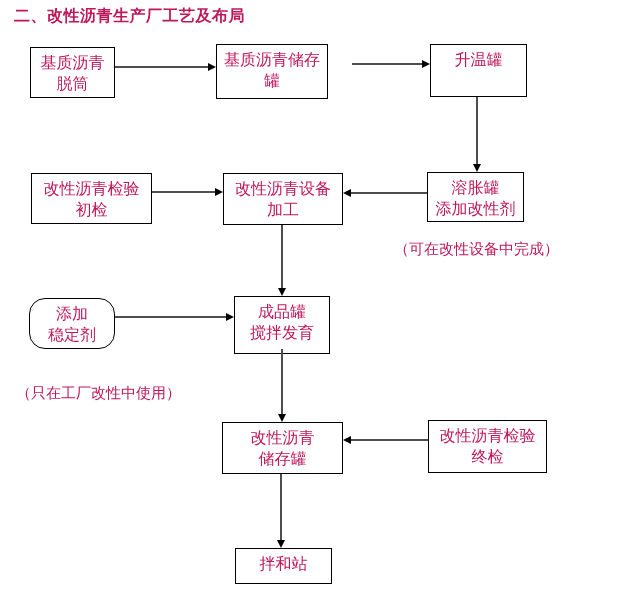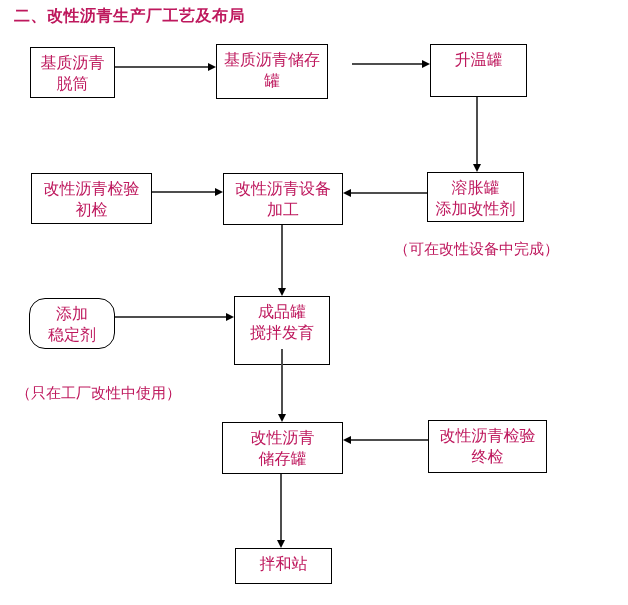--- a/index.html
+++ b/index.html
@@ -38,21 +38,21 @@
     white-space: nowrap;
   }
   
   .n-drum      { left: 30px;  top: 47px;  width: 85px;  height: 51px; }
   .n-basetank  { left: 216px; top: 44px;  width: 112px; height: 55px; }
   .n-heat      { left: 430px; top: 44px;  width: 97px;  height: 53px; }
   .n-initchk   { left: 31px;  top: 173px; width: 121px; height: 51px; }
   .n-equip     { left: 223px; top: 173px; width: 120px; height: 52px; }
   .n-swell     { left: 427px; top: 172px; width: 97px;  height: 50px; }
   .n-stab      { left: 29px;  top: 298px; width: 86px;  height: 51px; border-radius: 16px; }
-  .n-finish    { left: 234px; top: 296px; width: 96px;  height: 69px; }
+  .n-finish    { left: 234px; top: 296px; width: 96px;  height: 58px; }
   .n-modtank   { left: 222px; top: 422px; width: 121px; height: 52px; }
   .n-finalchk  { left: 428px; top: 420px; width: 119px; height: 53px; }
   .n-mix       { left: 235px; top: 548px; width: 97px;  height: 36px; }
   
   .note-swell { left: 394px; top: 240px; }
   .note-stab  { left: 16px;  top: 363px; margin-top: 21px; }
   
   .arrow { position: absolute; background: #4d4d4d; }
   .arrow::after { content: ""; position: absolute; width: 0; height: 0; border-style: solid; }
   .ar { height: 2px; }               

